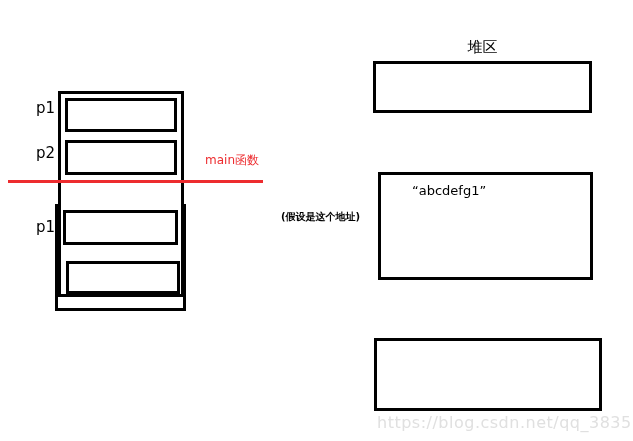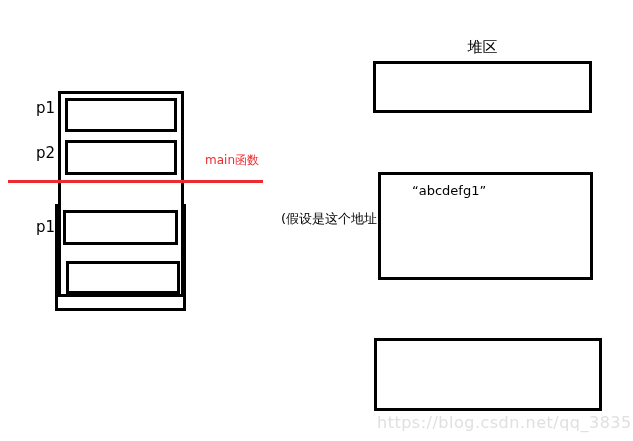--- a/index.html
+++ b/index.html
@@ -7,21 +7,21 @@
     position:relative;width:633px;height:441px;background:#ffffff;overflow:hidden;
     font-family:"DejaVu Sans","Liberation Sans",sans-serif;color:#000;
   }
   .box{position:absolute;border:3px solid #000;box-sizing:border-box;background:transparent;}
   .box.filled{background:#fff;}
   .area-title{position:absolute;text-align:center;font-size:15px;color:#000;white-space:nowrap;}
   .ptr-label{position:absolute;font-size:15px;color:#000;}
   .red-text{position:absolute;font-size:13px;white-space:nowrap;}
   .red-line{position:absolute;height:3px;}
   .addr-value{position:absolute;font-size:14px;text-align:right;}
-  .addr-note{position:absolute;font-size:13px;white-space:nowrap;}
+  .addr-note{position:absolute;font-size:10px;white-space:nowrap;font-weight:bold;}
   .string-literal{position:absolute;font-size:13px;}
   .watermark{position:absolute;font-size:16px;letter-spacing:0.5px;white-space:nowrap;}
   
   .outer-b{position:absolute;border:3px solid #000;border-top:none;box-sizing:border-box;}
 </style>
 </head>
 <body>
 
 <div class="canvas">
 

